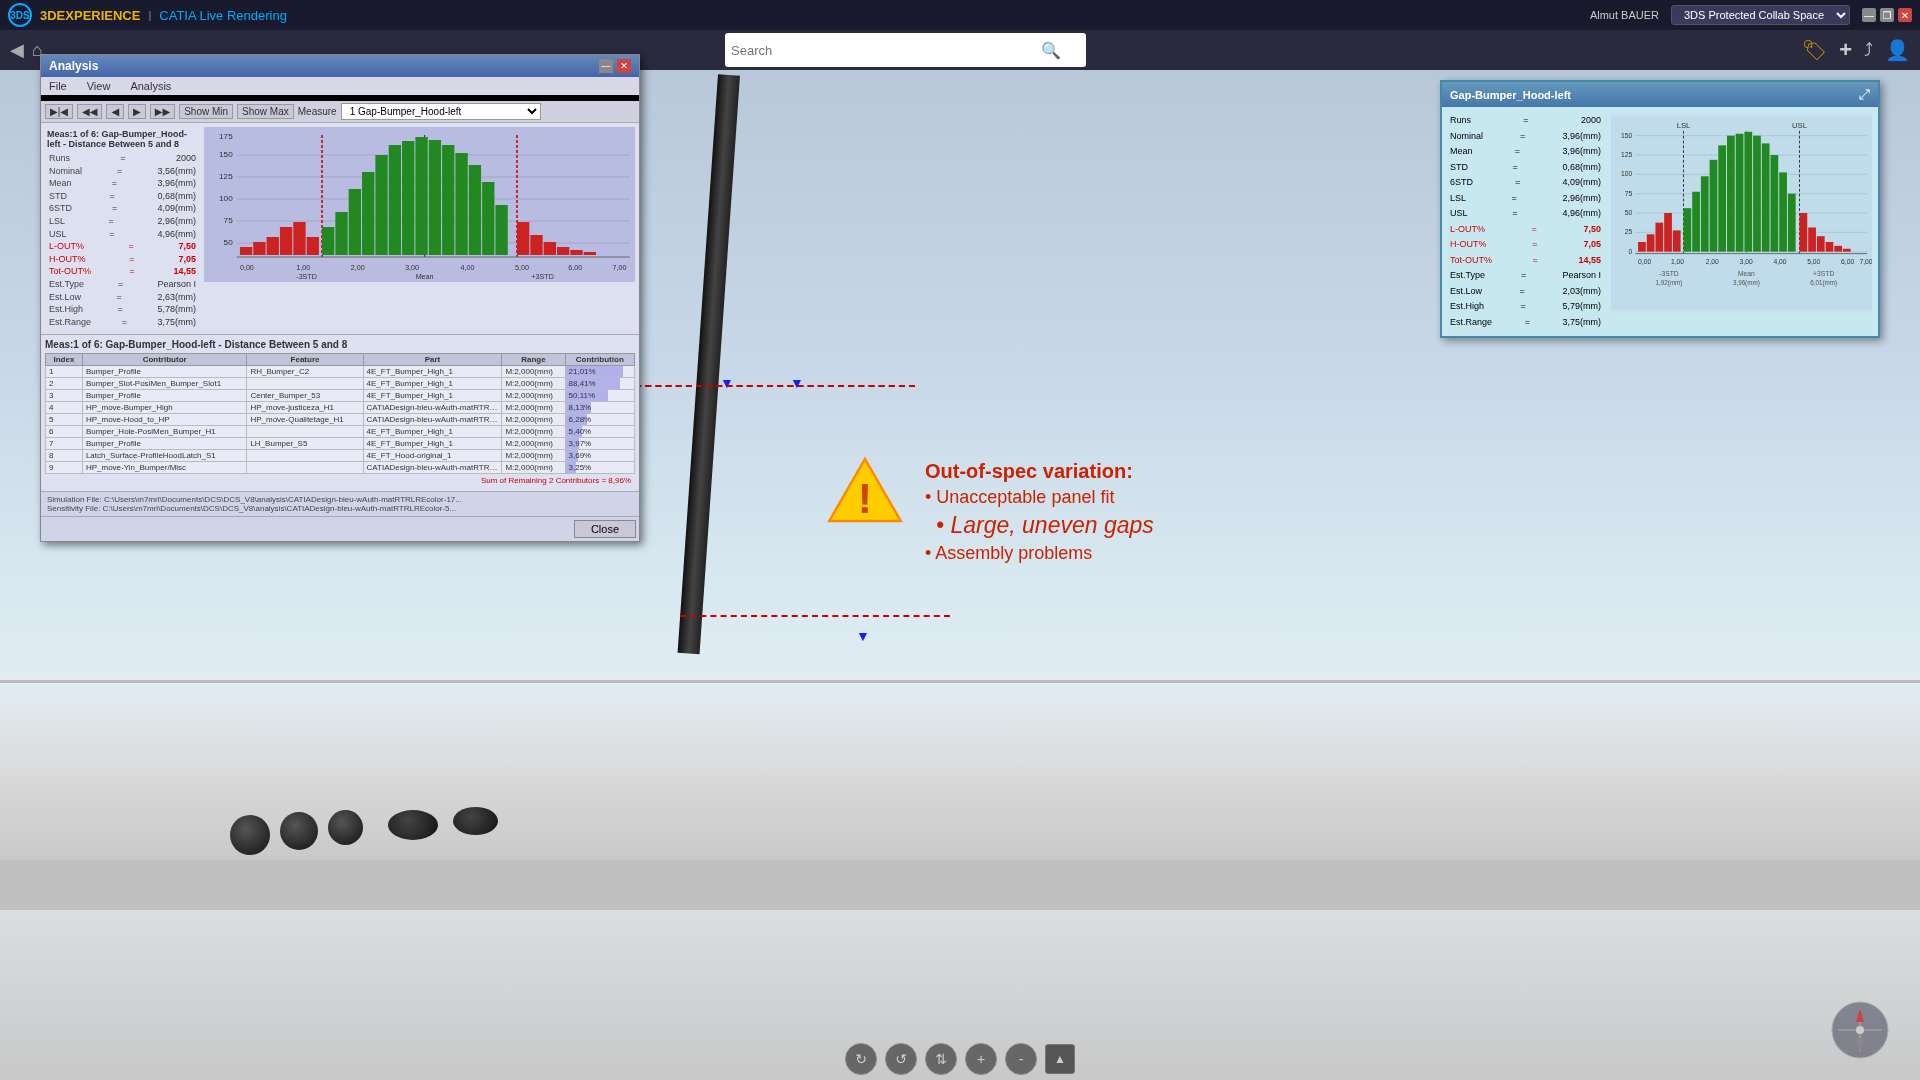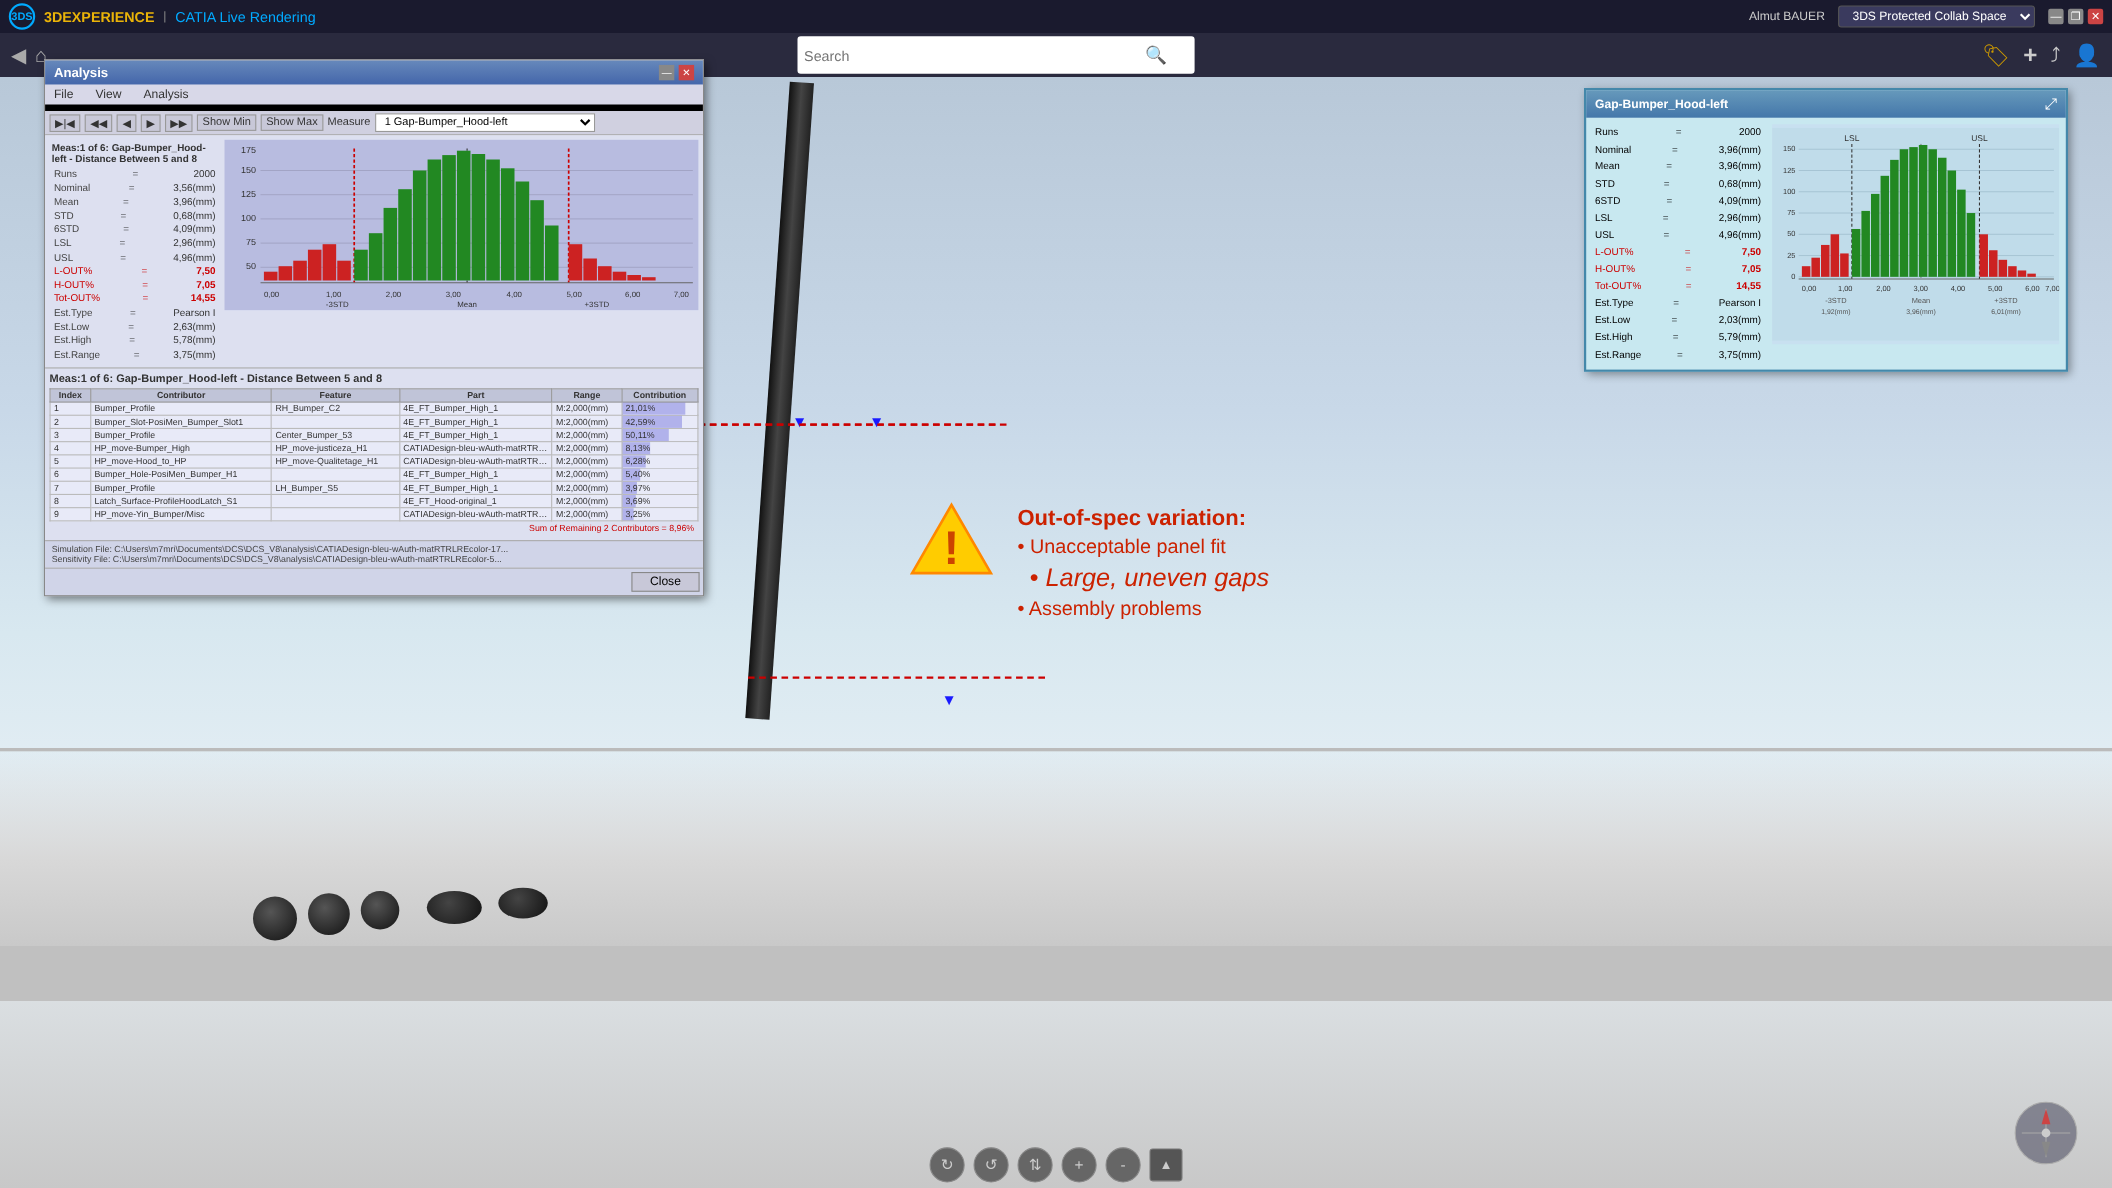--- a/index.html
+++ b/index.html
@@ -664,21 +664,21 @@
             <td style="max-width: 120px; overflow: hidden; text-overflow: ellipsis; white-space: nowrap;">4E_FT_Bumper_High_1</td>
             <td>M:2,000(mm)</td>
             <td style="position: relative; min-width: 60px;"><div style="position: absolute; left: 0px; top: 0px; height: 100%; width: 57px; background: rgb(51, 51, 204); opacity: 0.3;"></div><span style="position: relative; z-index: 1;">21,01%</span></td>
           </tr>
           <tr>
             <td>2</td>
             <td>Bumper_Slot-PosiMen_Bumper_Slot1</td>
             <td></td>
             <td style="max-width: 120px; overflow: hidden; text-overflow: ellipsis; white-space: nowrap;">4E_FT_Bumper_High_1</td>
             <td>M:2,000(mm)</td>
-            <td style="position: relative; min-width: 60px;"><div style="position: absolute; left: 0px; top: 0px; height: 100%; width: 54px; background: rgb(51, 51, 204); opacity: 0.3;"></div><span style="position: relative; z-index: 1;">42,59%</span></td>
+            <td style="position: relative; min-width: 60px;"><div style="position: absolute; left: 0px; top: 0px; height: 100%; width: 54px; background: rgb(51, 51, 204); opacity: 0.3;"></div><span style="position: relative; z-index: 1;">88,41%</span></td>
           </tr>
           <tr>
             <td>3</td>
             <td>Bumper_Profile</td>
             <td>Center_Bumper_53</td>
             <td style="max-width: 120px; overflow: hidden; text-overflow: ellipsis; white-space: nowrap;">4E_FT_Bumper_High_1</td>
             <td>M:2,000(mm)</td>
             <td style="position: relative; min-width: 60px;"><div style="position: absolute; left: 0px; top: 0px; height: 100%; width: 42px; background: rgb(51, 51, 204); opacity: 0.3;"></div><span style="position: relative; z-index: 1;">50,11%</span></td>
           </tr>
           <tr>

